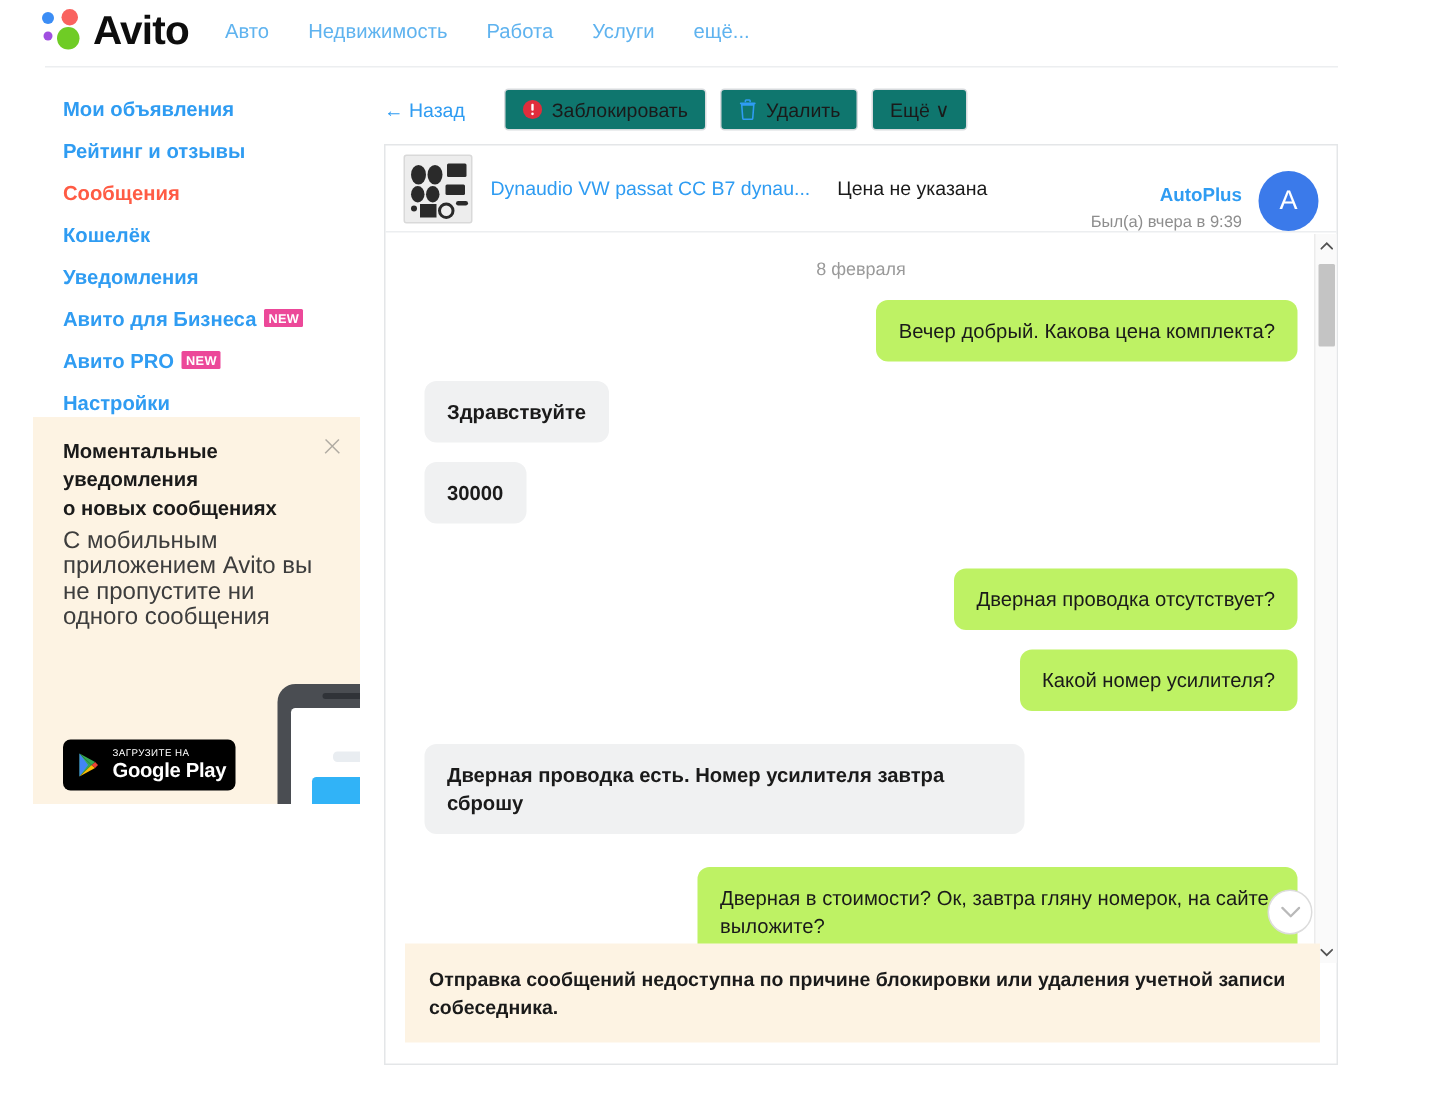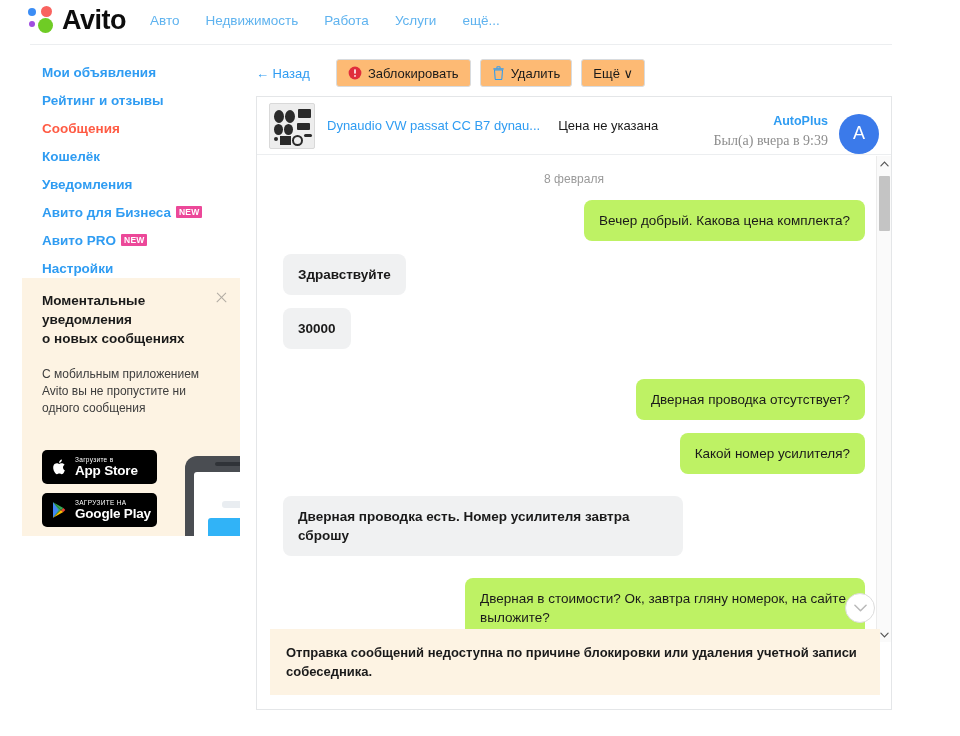--- a/index.html
+++ b/index.html
@@ -75,22 +75,22 @@
     content: ""; position: absolute; left: 0; top: 6px;
     width: 13px; height: 1.4px; background: #555;
   }
   #promo-close::before { transform: rotate(45deg); }
   #promo-close::after  { transform: rotate(-45deg); }
   #promo-title {
     position: absolute; left: 20px; top: 13px; width: 170px;
     font-size: 13.5px; font-weight: bold; color: #1a1a1a; line-height: 19px;
   }
   #promo-sub {
-    position: absolute; left: 20px; top: 88px; width: 175px;
-    font-size: 12px; color: #3d3d3d; line-height: 17px;
+    position: absolute; left: 20px; top: 74px; width: 175px;
+    font-size: 16px; color: #3d3d3d; line-height: 17px;
   }
   .store-badge {
     position: absolute; left: 20px; width: 115px; height: 34px;
     background: #000000; border-radius: 5px; cursor: pointer;
     display: flex; align-items: center; padding-left: 7px; z-index: 4;
   }
   #badge-appstore { top: 172px; }
   #badge-googleplay { top: 215px; }
   .store-icon { width: 20px; height: 24px; flex: 0 0 20px; margin-right: 6px;
                 display: flex; align-items: center; justify-content: center; }
@@ -123,21 +123,21 @@
 
   
   #content { position: absolute; left: 256px; top: 58px; width: 636px; }
   #toolbar { display: flex; align-items: center; height: 30px; }
   #back-link {
     color: #2f9cf2; font-size: 13px; text-decoration: none;
     margin-right: 26px; cursor: pointer; white-space: nowrap;
   }
   .tb-btn {
     display: flex; align-items: center; height: 28px;
-    border: 1px solid #d8dbde; background: #fdba74; border-radius: 3px;
+    border: 1px solid #d8dbde; background: #0f766e; border-radius: 3px;
     font-size: 13px; color: #1a1a1a; cursor: pointer;
     padding: 0 11px; margin-right: 9px; white-space: nowrap;
     font-family: "Liberation Sans", sans-serif;
   }
   .tb-icon { margin-right: 6px; display: flex; align-items: center; }
 
   
   #chat-card {
     position: absolute; left: 256px; top: 96px;
     width: 636px; height: 614px;
@@ -152,25 +152,25 @@
     background: #ededed; border: 1px solid #d9d9d9; border-radius: 2px;
     position: relative; overflow: hidden;
   }
   .th-el { position: absolute; background: #2a2a2a; }
   #ad-title {
     color: #2f9cf2; font-size: 13px; text-decoration: none;
     cursor: pointer; white-space: nowrap; max-width: 215px; overflow: hidden;
   }
   #ad-price { font-size: 13px; color: #1a1a1a; margin-left: 18px; white-space: nowrap; }
   #head-right {
-    margin-left: auto; display: flex; align-items: flex-start; margin-top: 16px;
+    margin-left: auto; display: flex; align-items: flex-end; margin-top: 16px;
   }
   #head-right-text { text-align: right; margin-right: 11px; }
   #partner-name { color: #2f9cf2; font-size: 12.5px; font-weight: bold; cursor: pointer; }
-  #partner-seen { color: #8d8d8d; font-size: 14px; margin-top: 5px; font-family: Liberation Serif, serif; }
+  #partner-seen { color: #8d8d8d; font-size: 11px; margin-top: 5px; }
   #avatar {
     width: 40px; height: 40px; border-radius: 50%; background: #3b7aea;
     color: #ffffff; font-size: 18px;
     display: flex; align-items: center; justify-content: center;
   }
 
   
   #msg-pane {
     position: relative; height: 486px; overflow: hidden;
     padding: 0 26px;
@@ -272,31 +272,20 @@
   <div id="phone">
     <div id="phone-notch"></div>
     <div id="phone-screen">
 
       <span class="ph-bub" id="ph-b2"></span>
       <span class="ph-bub" id="ph-b3"></span>
       <span class="ph-bub" id="ph-b4"></span>
     </div>
   </div>
 
-  <a class="store-badge" id="badge-appstore">
-    <span class="store-icon">
-      <svg width="15" height="18" viewBox="0 0 24 28" aria-hidden="true">
-        <path d="M17.6 14.7c0-3 2.4-4.4 2.5-4.5-1.4-2-3.5-2.3-4.3-2.3-1.8-.2-3.5 1.1-4.4 1.1-.9 0-2.3-1.1-3.8-1-2 .03-3.8 1.1-4.8 2.9-2 3.5-.5 8.7 1.5 11.6 1 1.4 2.1 3 3.6 2.9 1.5-.06 2-.9 3.8-.9s2.3.9 3.8.9c1.6 0 2.6-1.4 3.5-2.8 1.1-1.6 1.6-3.2 1.6-3.3-.04-.02-3-1.2-3-4.6zM14.7 5.6c.8-1 1.3-2.3 1.2-3.6-1.2.05-2.6.8-3.4 1.8-.7.9-1.4 2.2-1.2 3.5 1.3.1 2.6-.7 3.4-1.7z" fill="#ffffff"></path>
-      </svg>
-    </span>
-    <span class="store-lines">
-      <span class="store-top">Загрузите в</span>
-      <span class="store-bottom">App Store</span>
-    </span>
-  </a>
 
   <a class="store-badge" id="badge-googleplay">
     <span class="store-icon">
       <svg width="16" height="18" viewBox="0 0 24 26" aria-hidden="true">
         <path d="M3 1.5 15 13 3 24.5z" fill="#34a853"></path>
         <path d="M3 1.5 15 13 3 24.5z" fill="none"></path>
         <path d="M3 1.5 11.6 13 3 24.5z" fill="#4285f4"></path>
         <path d="M15 13 3 24.5 18.6 16z" fill="#fbbc04"></path>
         <path d="M15 13 18.6 10 21.5 13 18.6 16z" fill="#ea4335"></path>
         <path d="M3 1.5 18.6 10 15 13z" fill="#34a853"></path>

